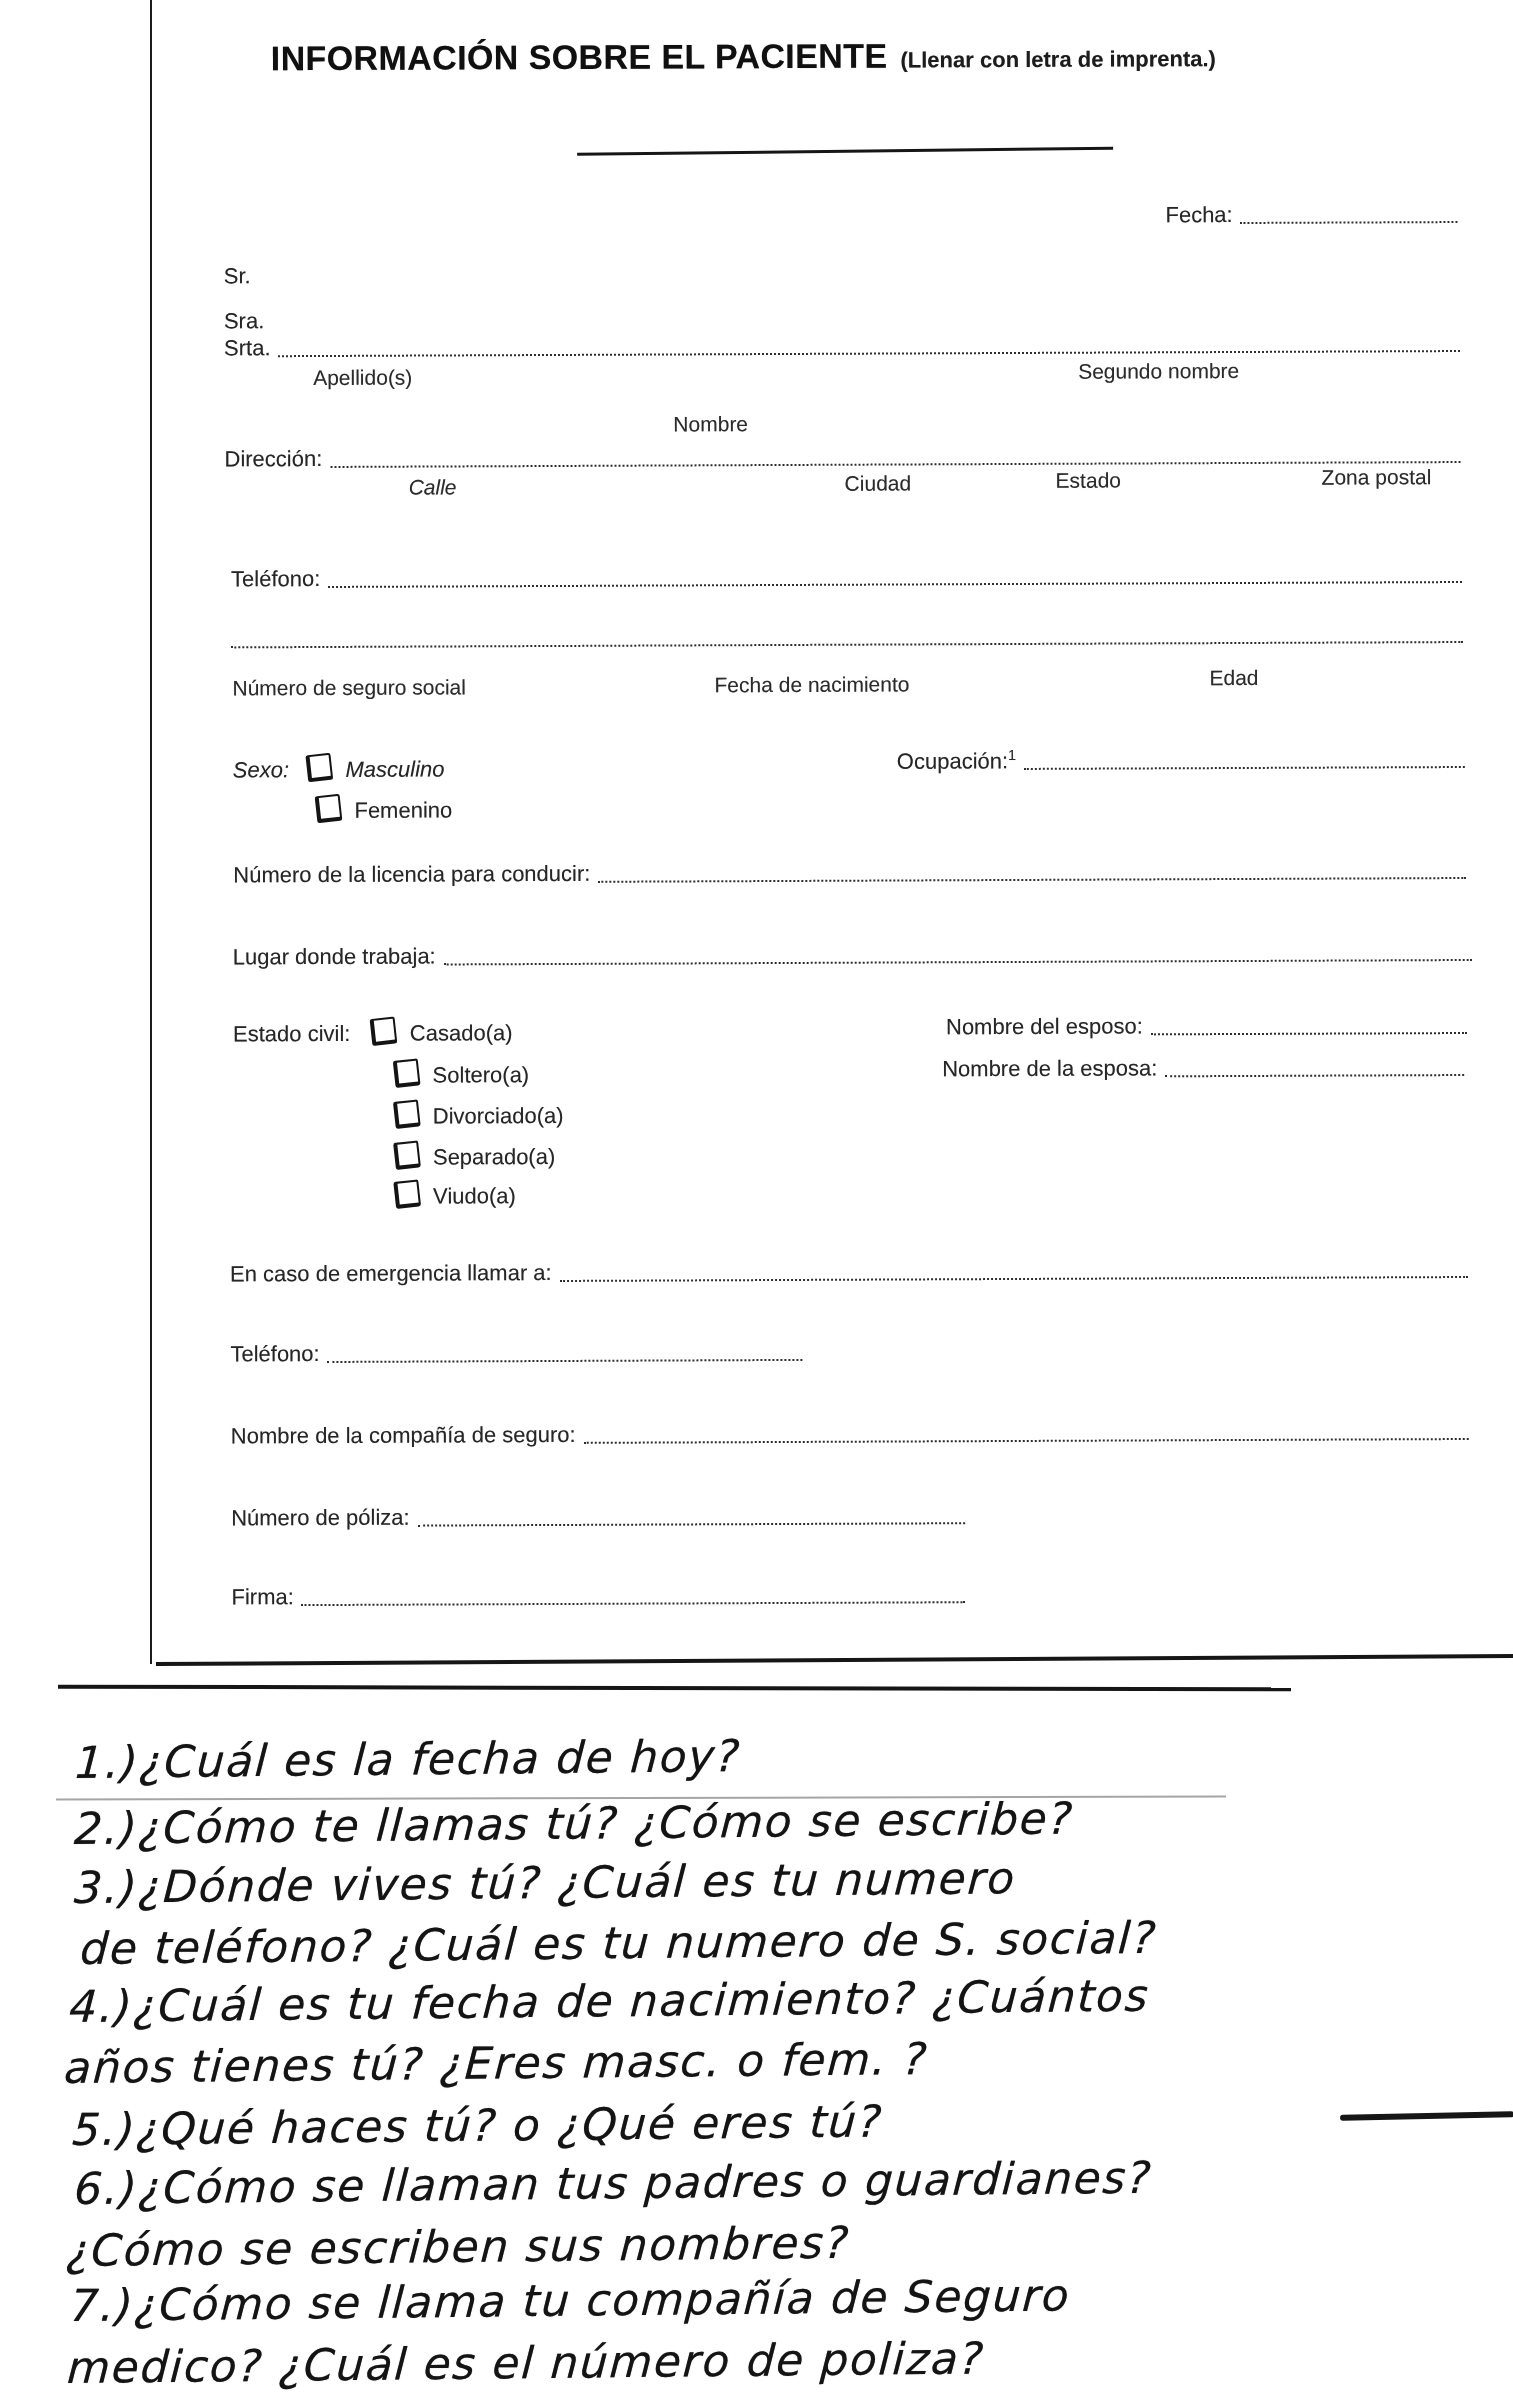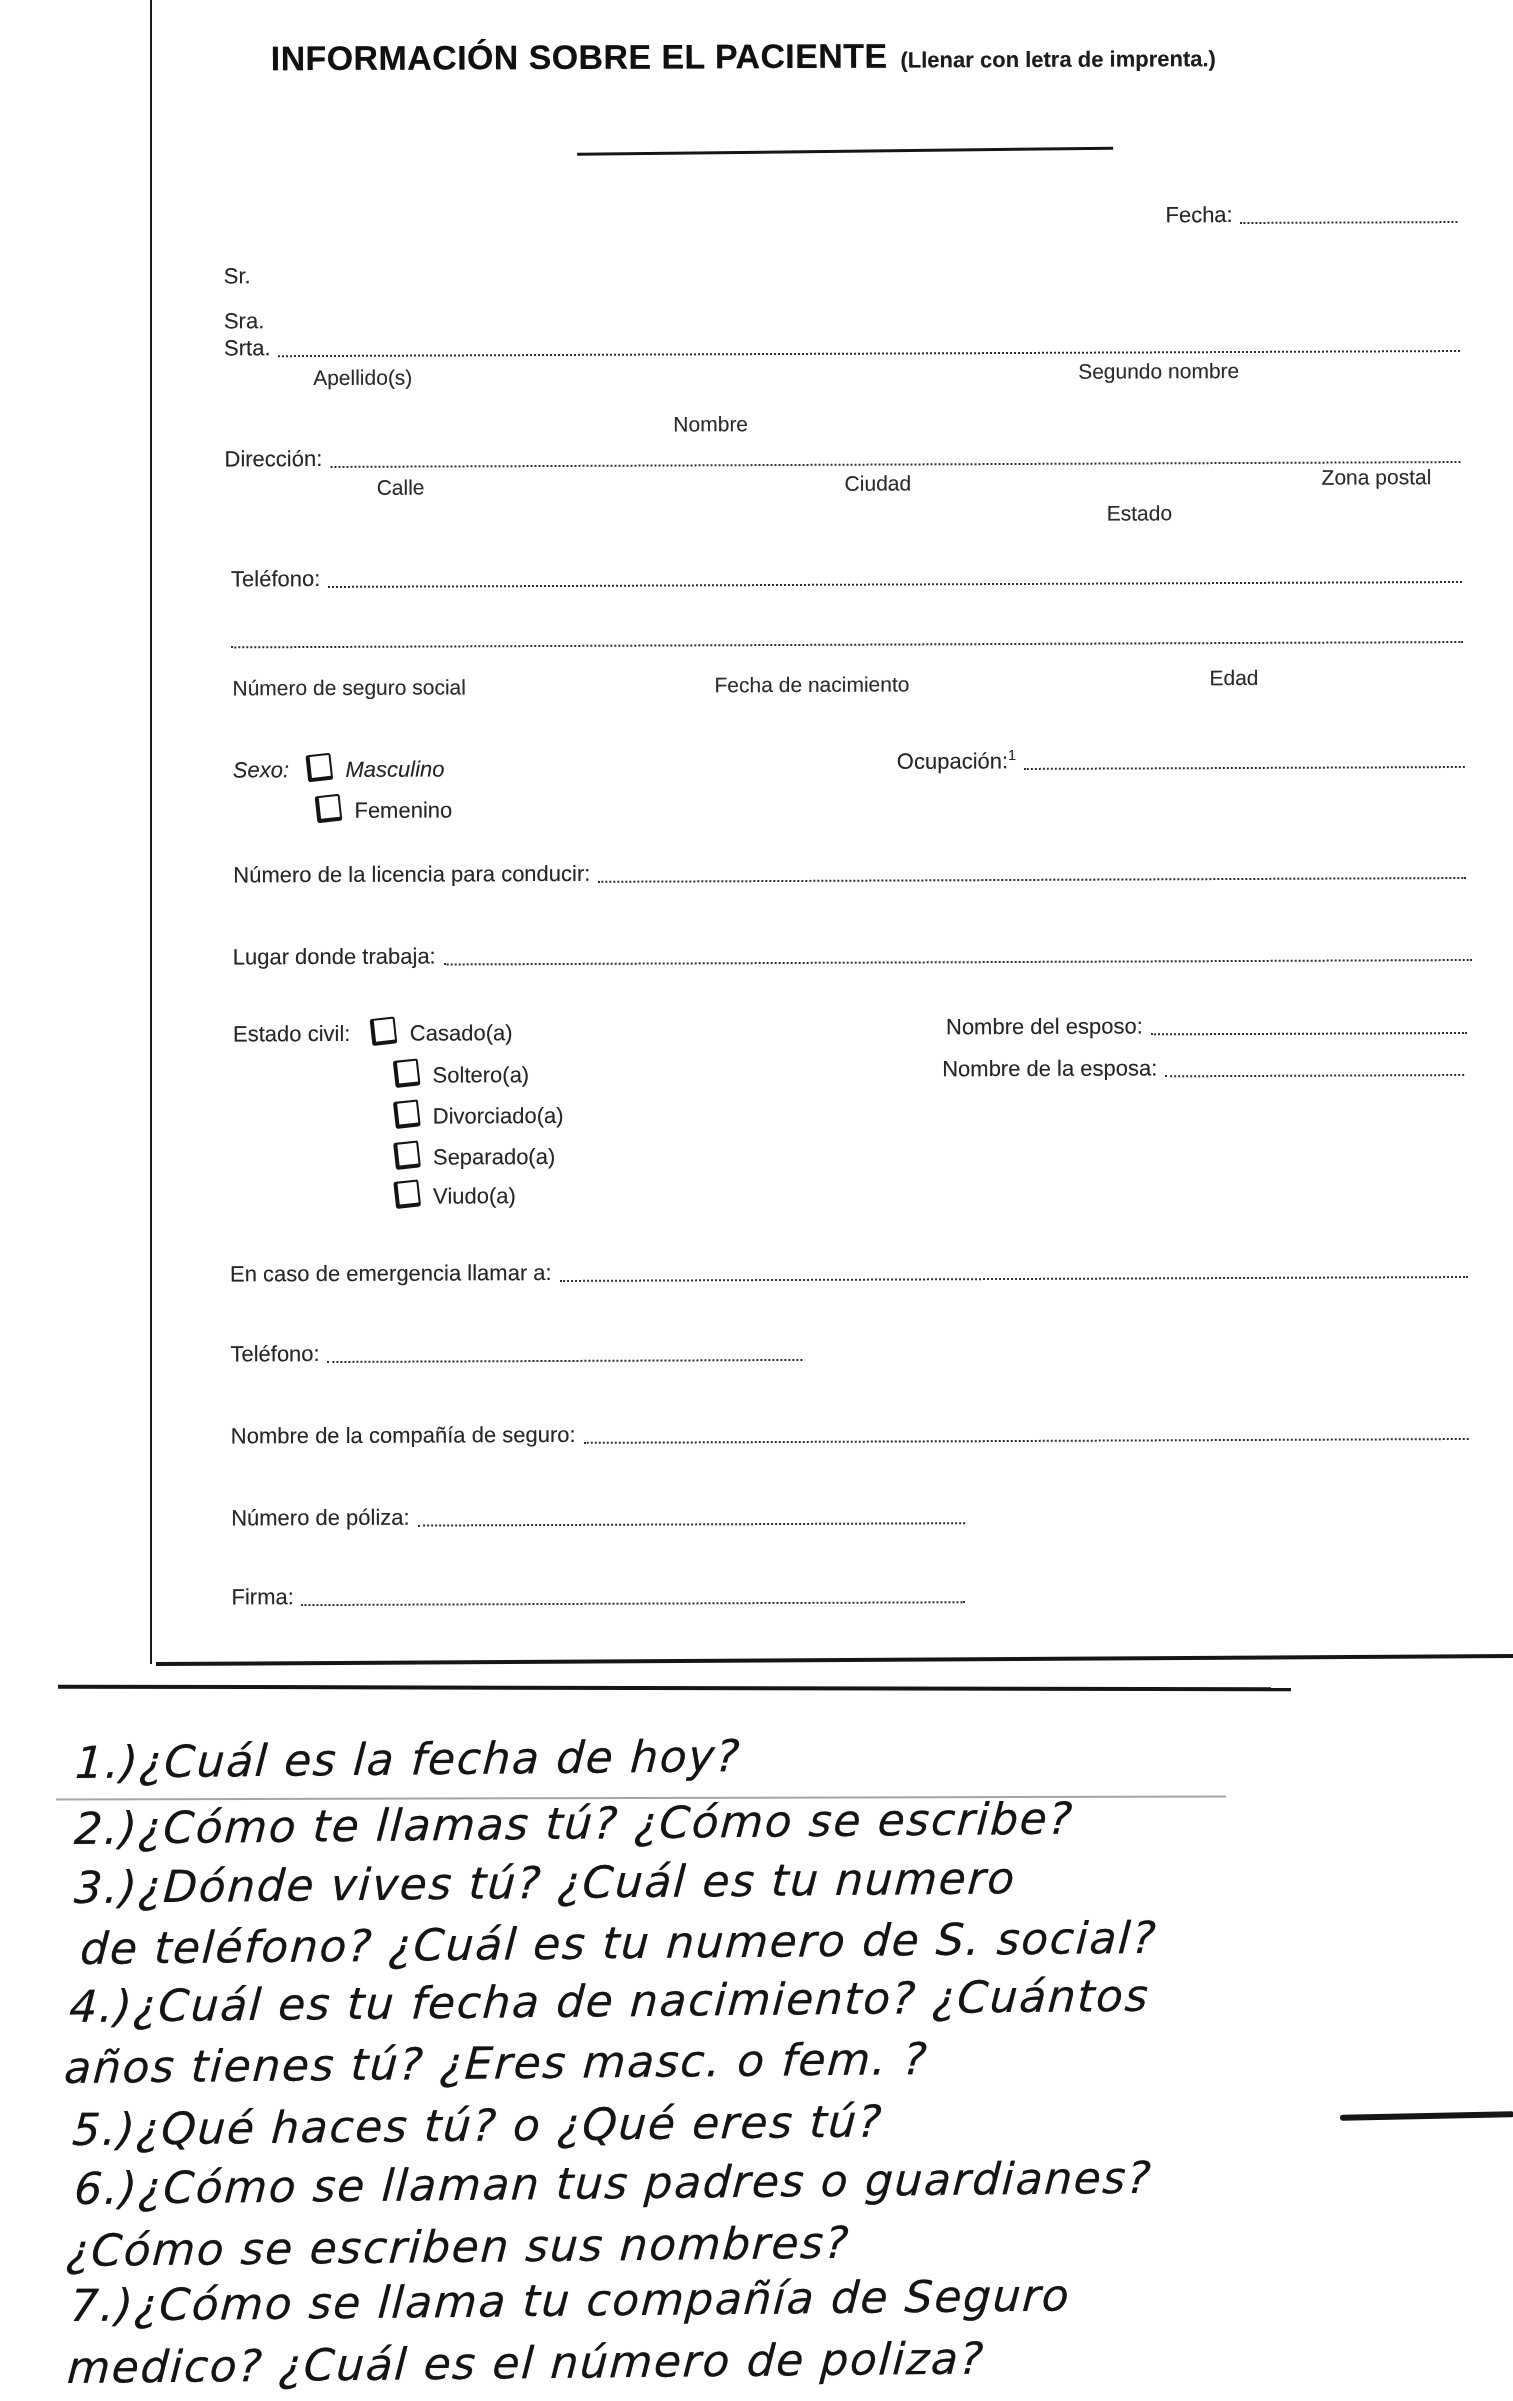--- a/index.html
+++ b/index.html
@@ -90,23 +90,23 @@
       <span class="dots"></span>
     </div>
     <span class="sub abs" style="left:315px;top:366px;">Apellido(s)</span>
     <span class="sub abs" style="left:675px;top:366px;margin-top:48px;">Nombre</span>
     <span class="sub abs" style="left:1080px;top:363px;">Segundo nombre</span>
 
     <div class="row" style="left:226px;top:446px;width:1236px;">
       <span class="lbl">Dirección:</span>
       <span class="dots"></span>
     </div>
-    <span class="sub abs" style="left:378px;top:476px;">Calle</span>
+    <span class="sub abs" style="left:410px;top:476px;font-style:italic;">Calle</span>
     <span class="sub abs" style="left:846px;top:474px;">Ciudad</span>
-    <span class="sub abs" style="left:1108px;top:472px;margin-top:33px;">Estado</span>
+    <span class="sub abs" style="left:1057px;top:472px;">Estado</span>
     <span class="sub abs" style="left:1323px;top:470px;">Zona postal</span>
 
     <div class="row" style="left:232px;top:566px;width:1231px;">
       <span class="lbl">Teléfono:</span>
       <span class="dots"></span>
     </div>
 
     <div class="row" style="left:232px;top:646px;width:1232px;">
       <span class="dots noshift"></span>
     </div>

